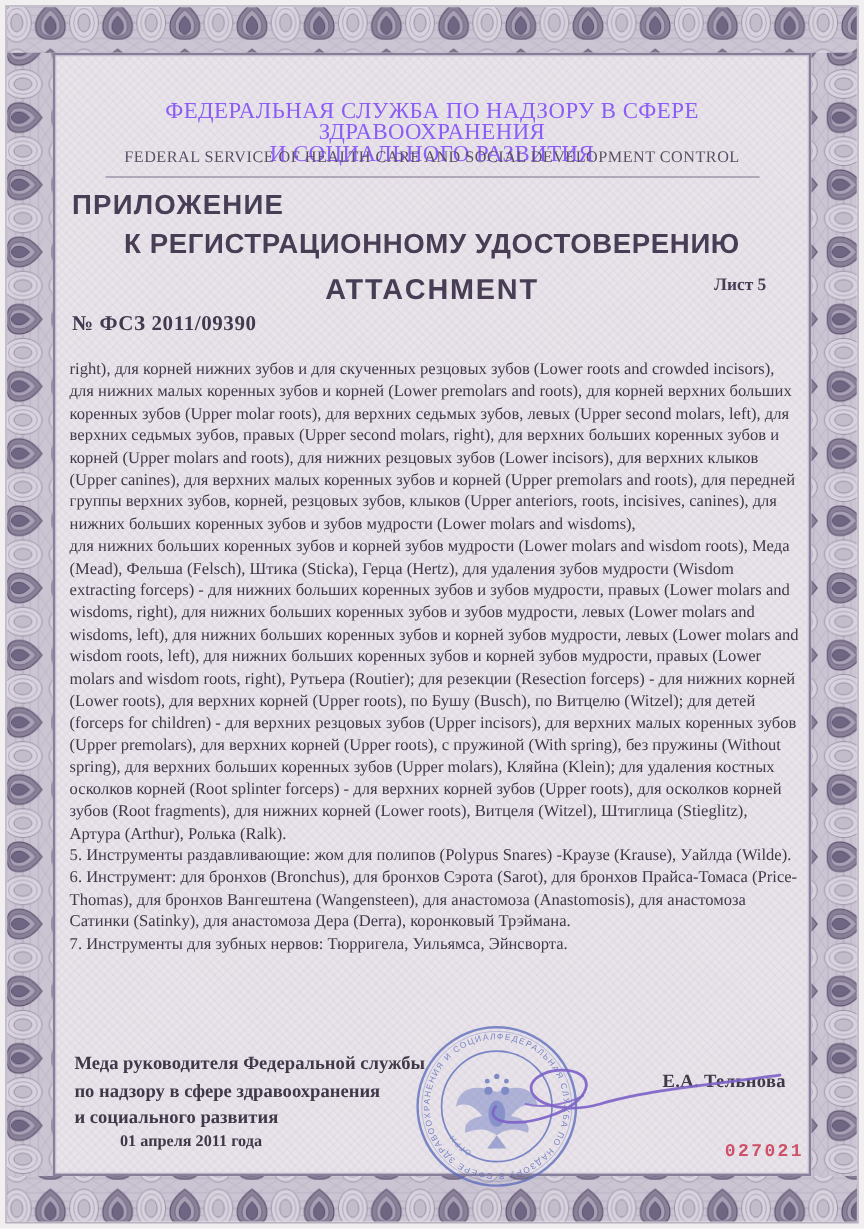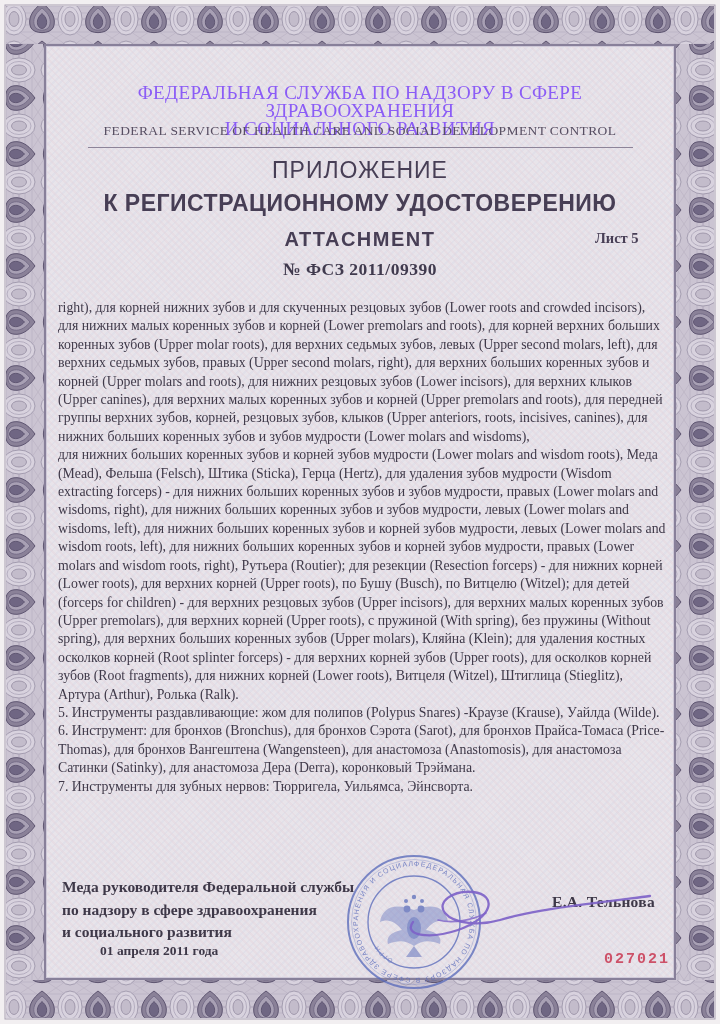--- a/index.html
+++ b/index.html
@@ -21,31 +21,31 @@
     z-index:2;
   }
   .content { position:absolute; left:0; top:0; width:720px; height:1024px; z-index:3; }
 
   .org { position:absolute; top:84px; left:60px; width:600px; text-align:center;
          font-size:19px; line-height:18px; letter-spacing:0.4px; color:#8b5cf6; }
   .org-en { position:absolute; top:123px; left:60px; width:600px; text-align:center;
             font-size:13.5px; letter-spacing:0.4px; color:#584f63; }
   .rule { position:absolute; top:147px; left:88px; width:545px; height:1px; background:#8d8499; }
 
-  .title-ru1 { position:absolute; top:157px; left:60px; width:600px; text-align:center;
-    font-family:"Liberation Sans", sans-serif; font-weight:normal; font-size:23px;
+  .title-ru1 { position:absolute; top:157px; left:60px; width:600px; 
+    font-family:"Liberation Sans", sans-serif; font-weight:bold; font-size:23px;
     letter-spacing:1px; color:#473e55; }
   .title-ru2 { position:absolute; top:190px; left:40px; width:640px; text-align:center;
     font-family:"Liberation Sans", sans-serif; font-weight:bold; font-size:23px;
     letter-spacing:0.5px; color:#473e55; }
   .title-en { position:absolute; top:228px; left:60px; width:600px; text-align:center;
-    font-family:"Liberation Sans", sans-serif; font-weight:bold; font-size:20px;
+    font-family:"Liberation Sans", sans-serif; font-weight:bold; font-size:24px;
     letter-spacing:1.5px; color:#473e55; }
   .sheet { position:absolute; top:230px; left:595px; font-weight:bold; font-size:14.5px; color:#473e55; }
-  .doc-number { position:absolute; top:259px; left:60px; width:600px; text-align:center;
+  .doc-number { position:absolute; top:259px; left:60px; width:600px; text-align:left;
     font-weight:bold; font-size:17.5px; letter-spacing:0.5px; color:#403a4e; }
 
   .doc-body { position:absolute; top:299px; left:58px; width:609px;
     font-size:13.8px; line-height:18.4px; color:#3f3949; }
   .doc-body p { margin:0; }
 
   .signatory { position:absolute; top:876px; left:62px; width:400px;
     font-weight:bold; font-size:15.5px; line-height:22.5px; color:#3e3848; }
   .date-line { position:absolute; top:943px; left:64px; font-weight:bold;
     font-size:13.5px; color:#3e3848;margin-left:36px; }

